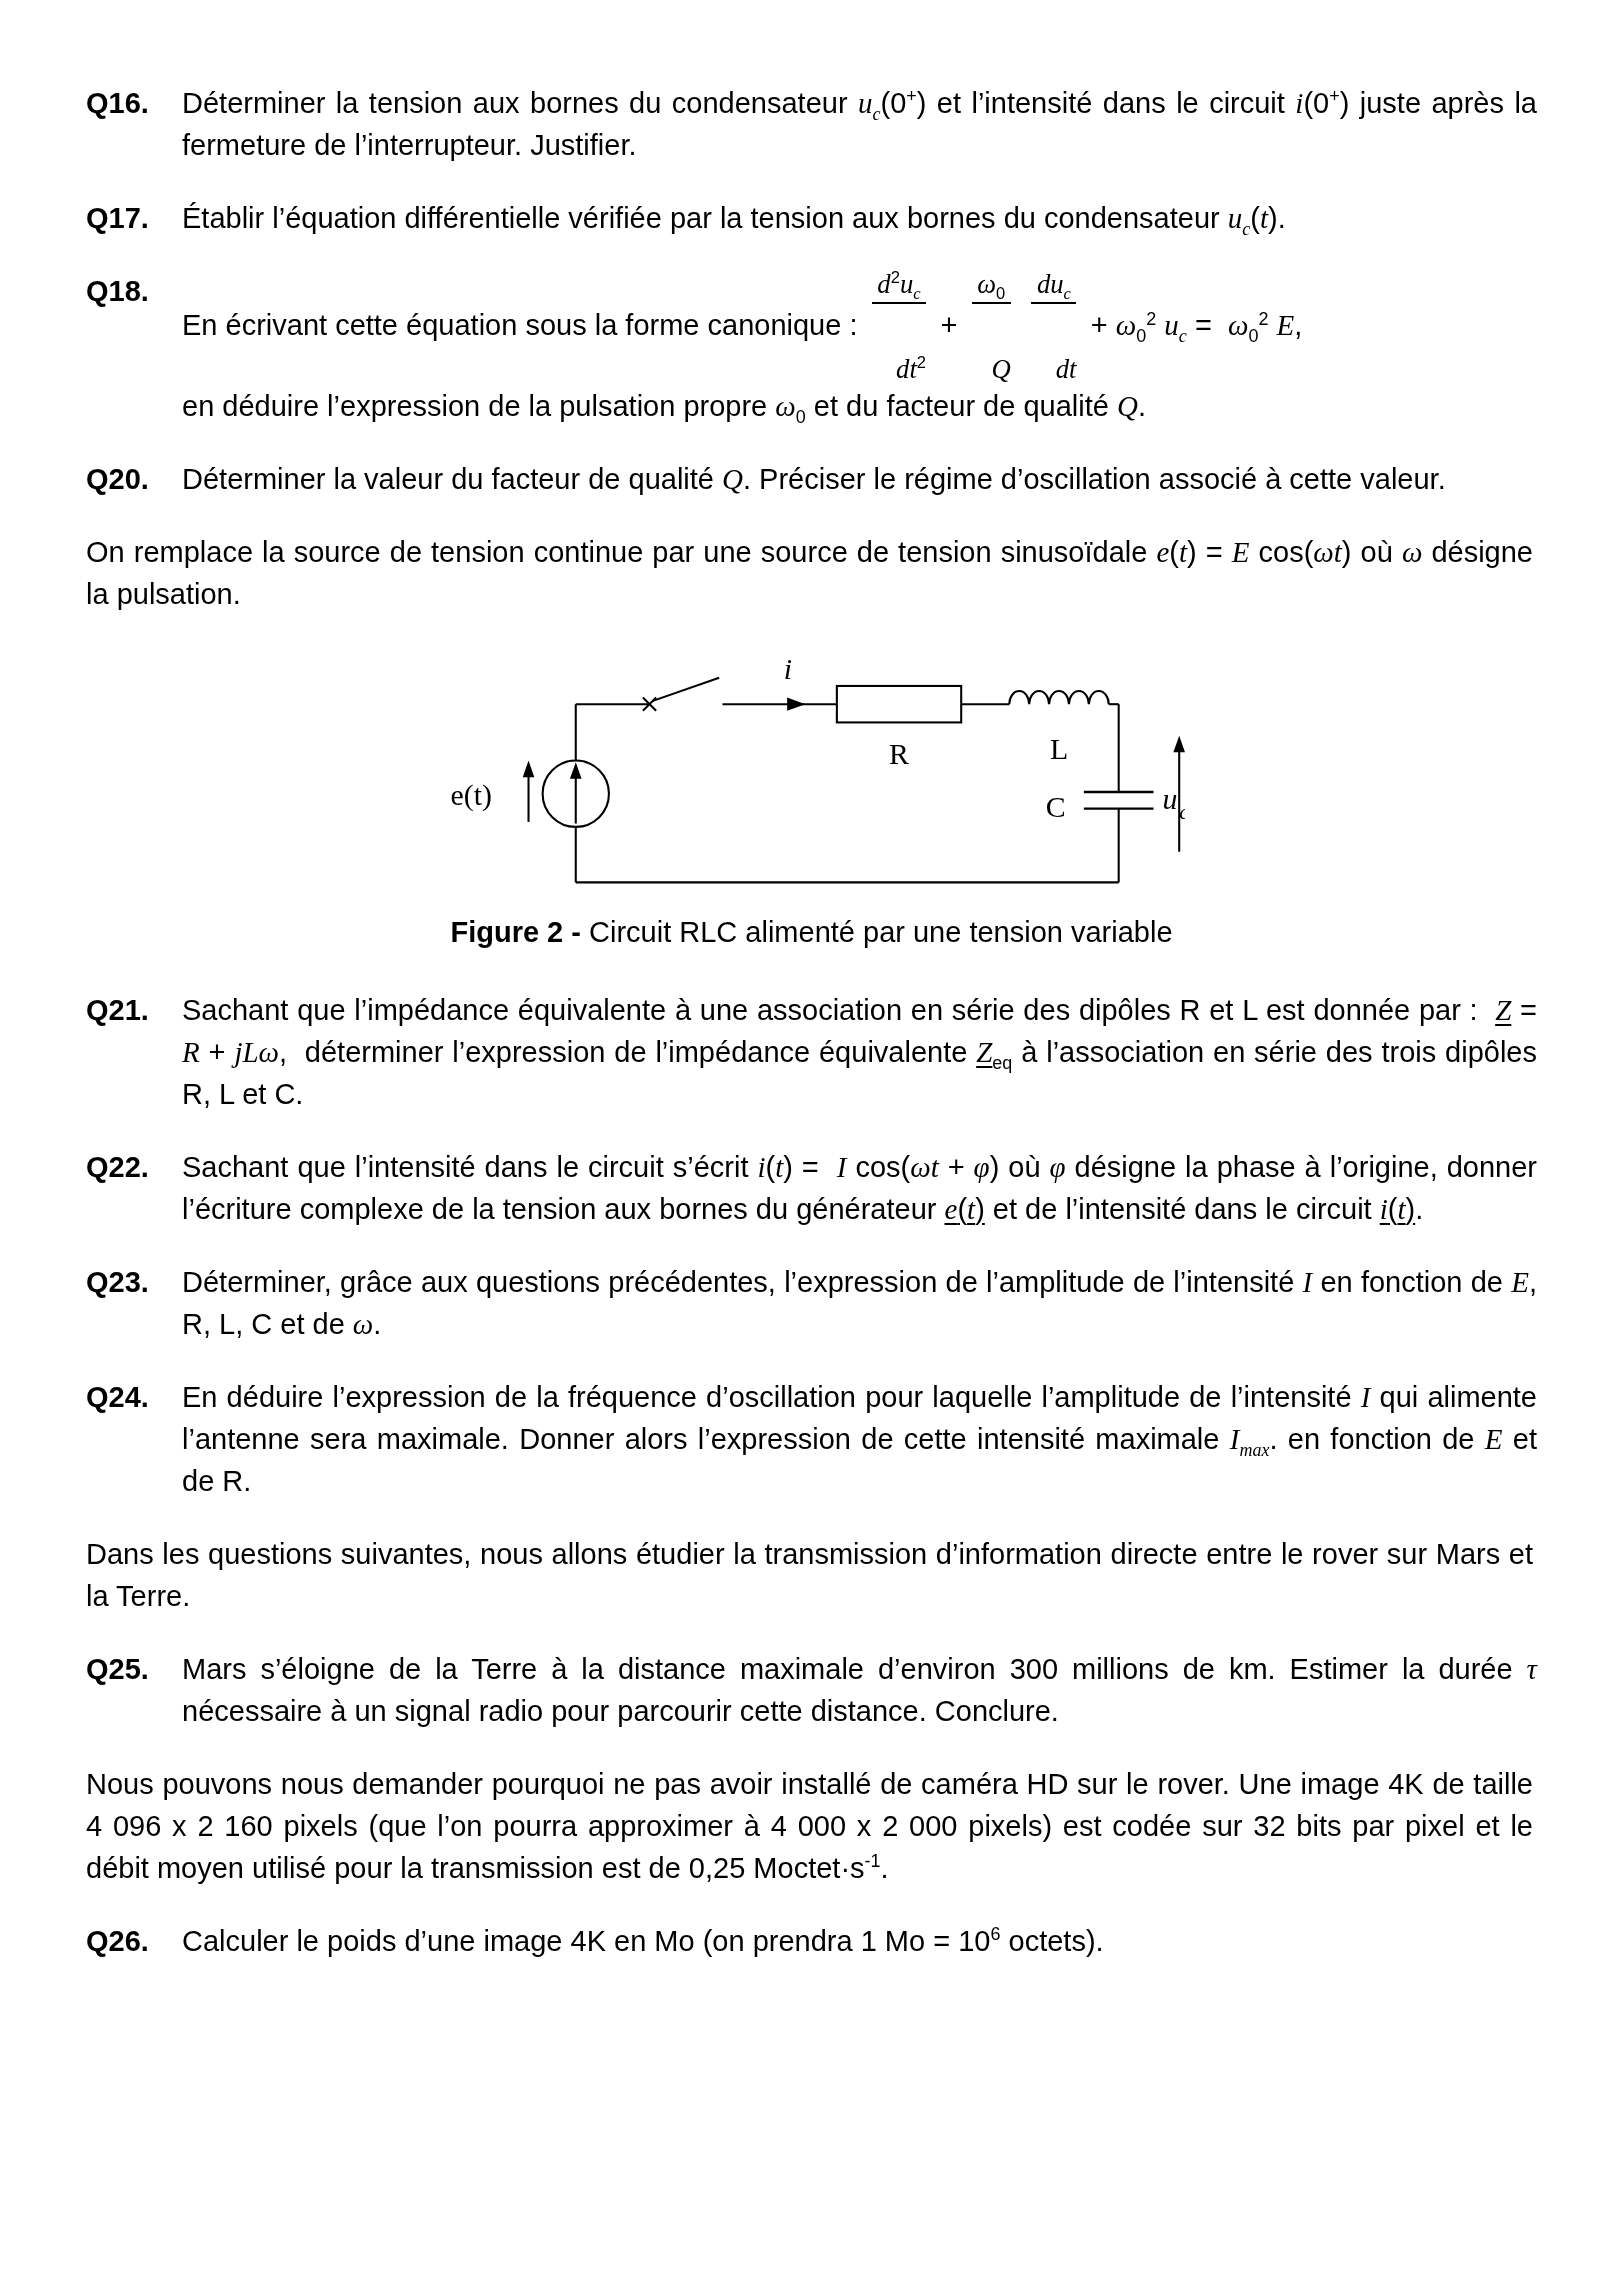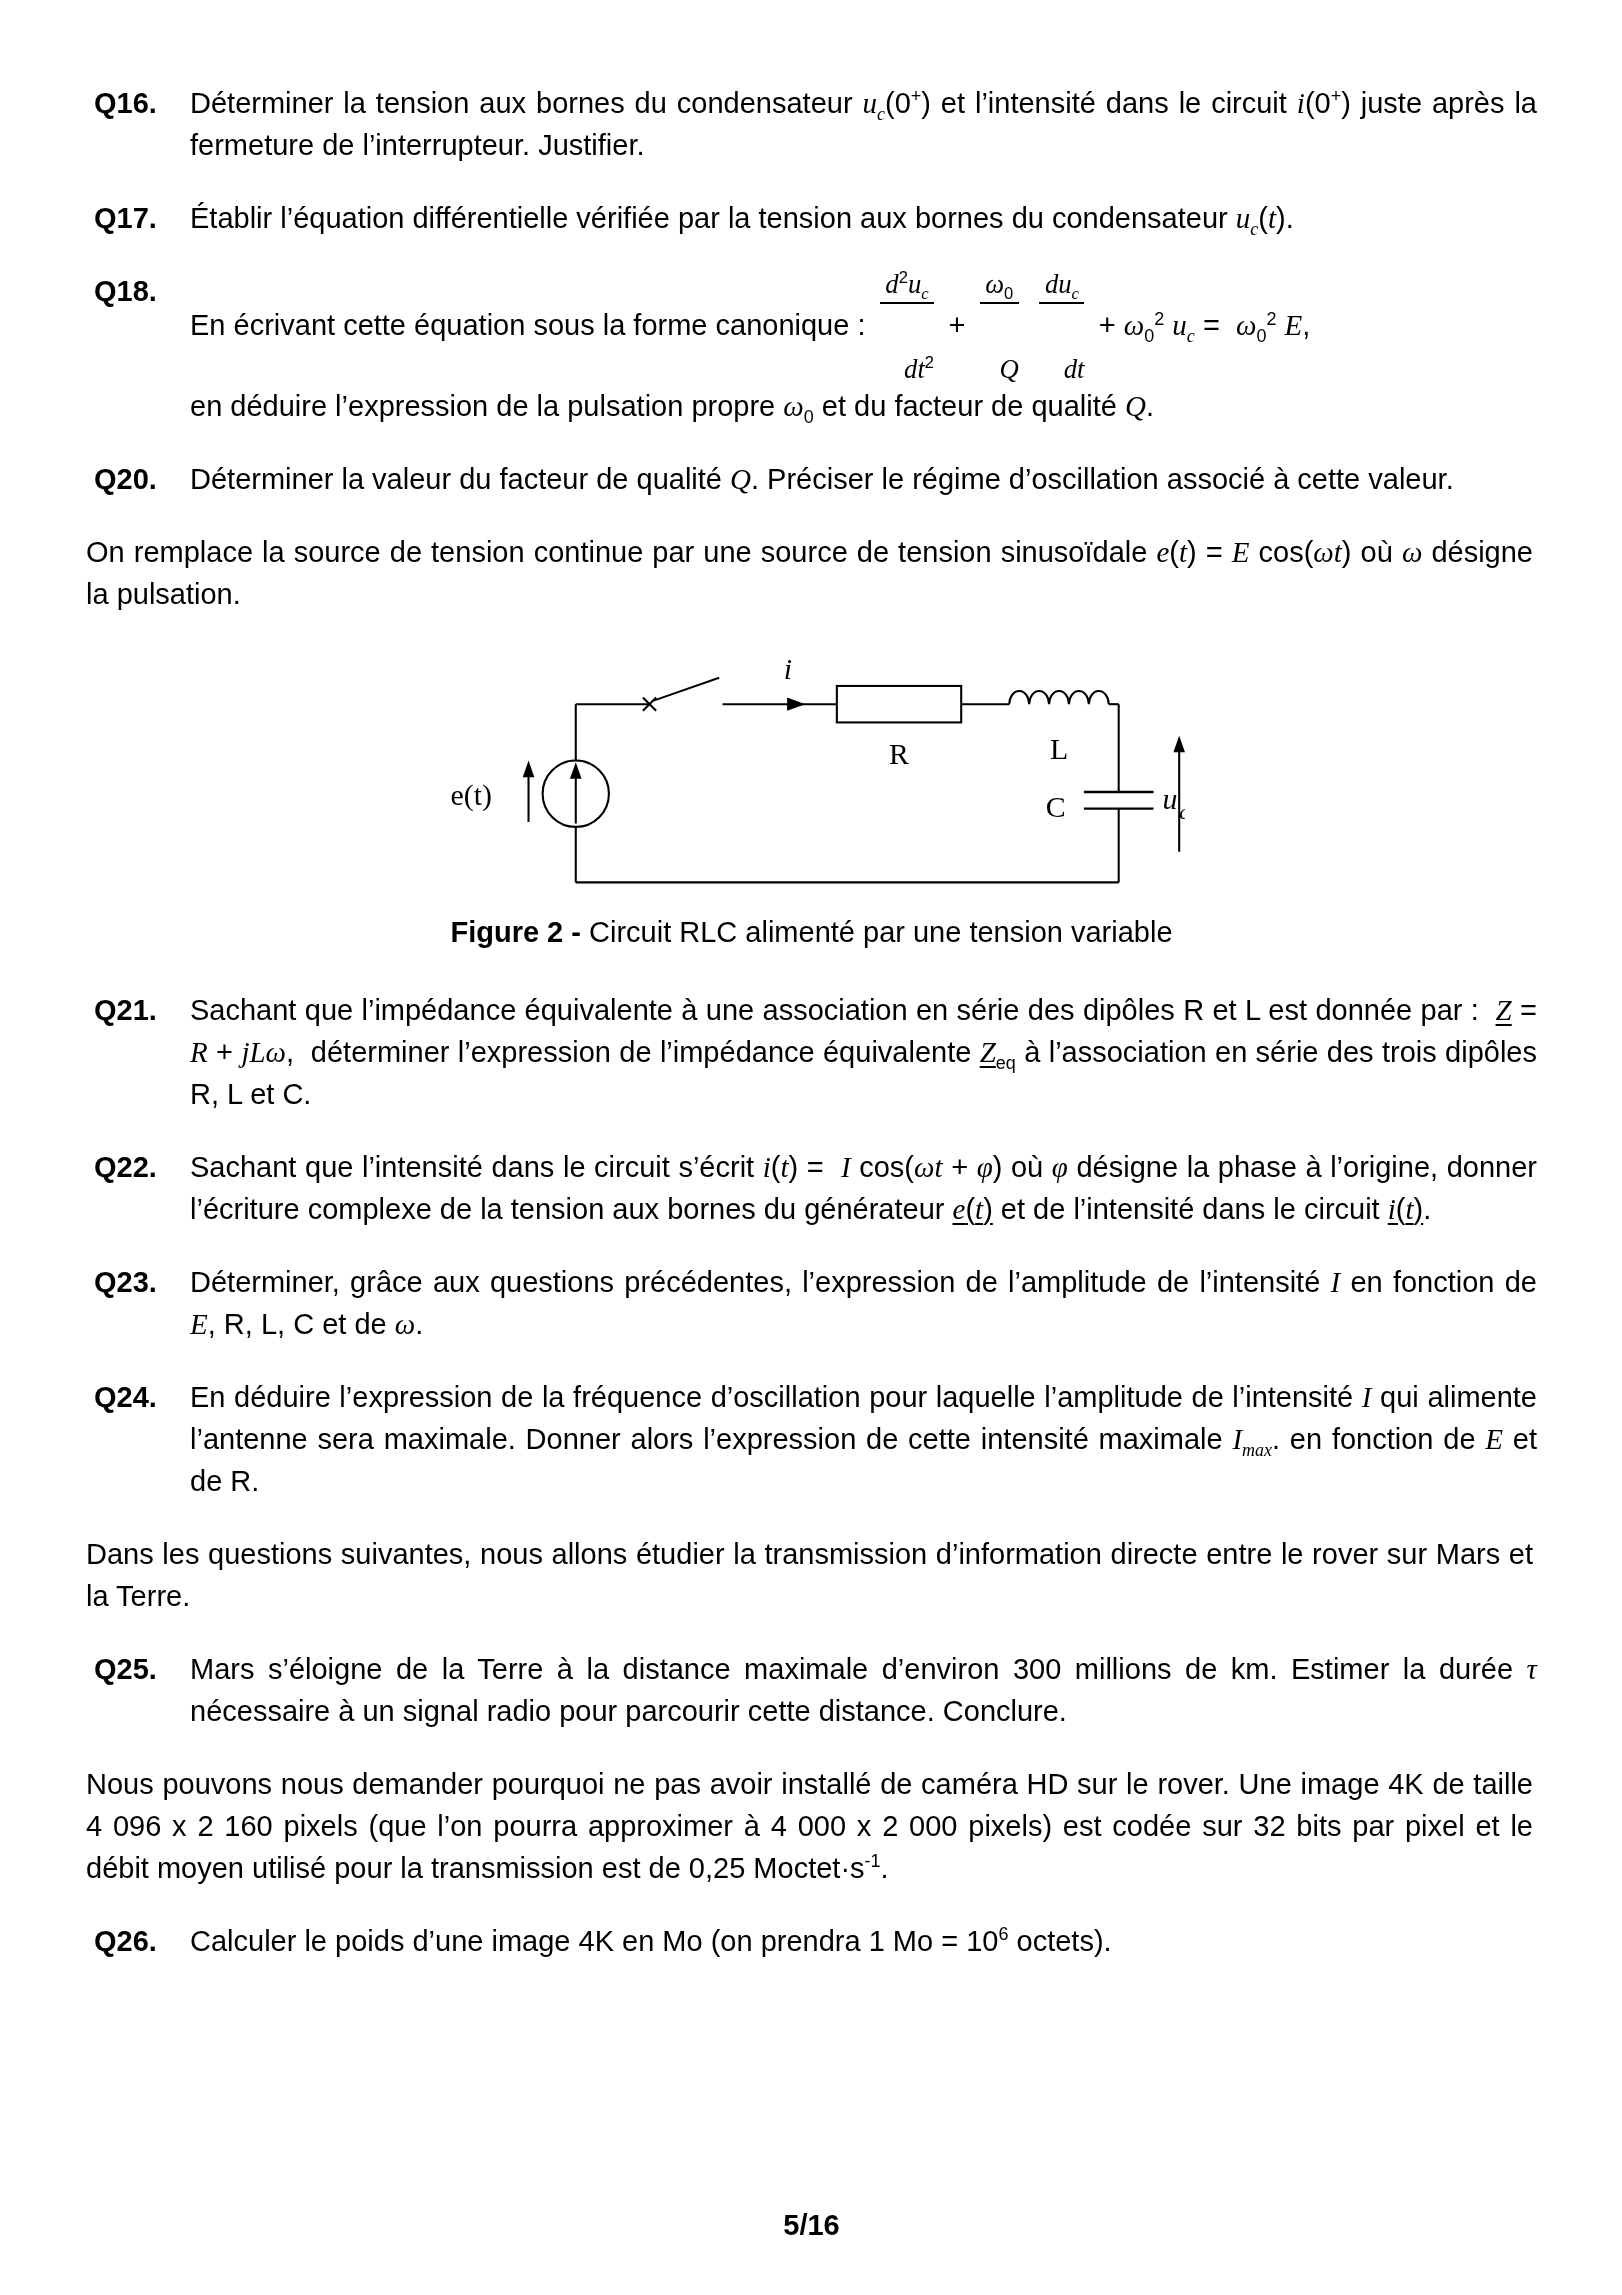--- a/index.html
+++ b/index.html
@@ -28,21 +28,21 @@
     vertical-align: middle;
     margin: 0 6.3px;
     line-height: 1.12;
     font-size: 0.92em;
     gap: 48px;
   }
   .frac .num { border-bottom: 2.4px solid #000; padding: 0 5.5px 2.4px 5.5px; }
   .frac .den { padding-top: 3px; }
 
   
-  .question { display: flex; margin: 0 0 31px 8px; }
+  .question { display: flex; margin: 0 0 31px 0; }
   .q-label { width: 96px; flex: none; font-weight: 700; }
   .q-body { flex: 1; text-align: justify; }
   .paragraph { margin: 0 4px 31px 0; text-align: justify; }
 
   
   .figure-block { margin: 22px 0 35px 0; text-align: center; }
   .figure-block svg { display: block; margin: 0 auto; }
   .figure-caption { margin-top: 16px; font-size: 29px; }
   .figure-caption .cap-bold { font-weight: 700; }
 
@@ -190,15 +190,14 @@
     <div class="q-body">Mars s’éloigne de la Terre à la distance maximale d’environ 300 millions de km. Estimer la durée <i>τ</i> nécessaire à un signal radio pour parcourir cette distance. Conclure.</div>
   </div>
 
   <div class="paragraph">Nous pouvons nous demander pourquoi ne pas avoir installé de caméra HD sur le rover. Une image 4K de taille 4 096 x 2 160 pixels (que l’on pourra approximer à 4 000 x 2 000 pixels) est codée sur 32 bits par pixel et le débit moyen utilisé pour la transmission est de 0,25 Moctet·s<sup>-1</sup>.</div>
 
   <div class="question">
     <div class="q-label">Q26.</div>
     <div class="q-body">Calculer le poids d’une image 4K en Mo (on prendra 1 Mo = 10<sup>6</sup> octets).</div>
   </div>
 </div>
-  <div class="page-footer">5/16</div>
 </div>
 
 
 </body></html>

